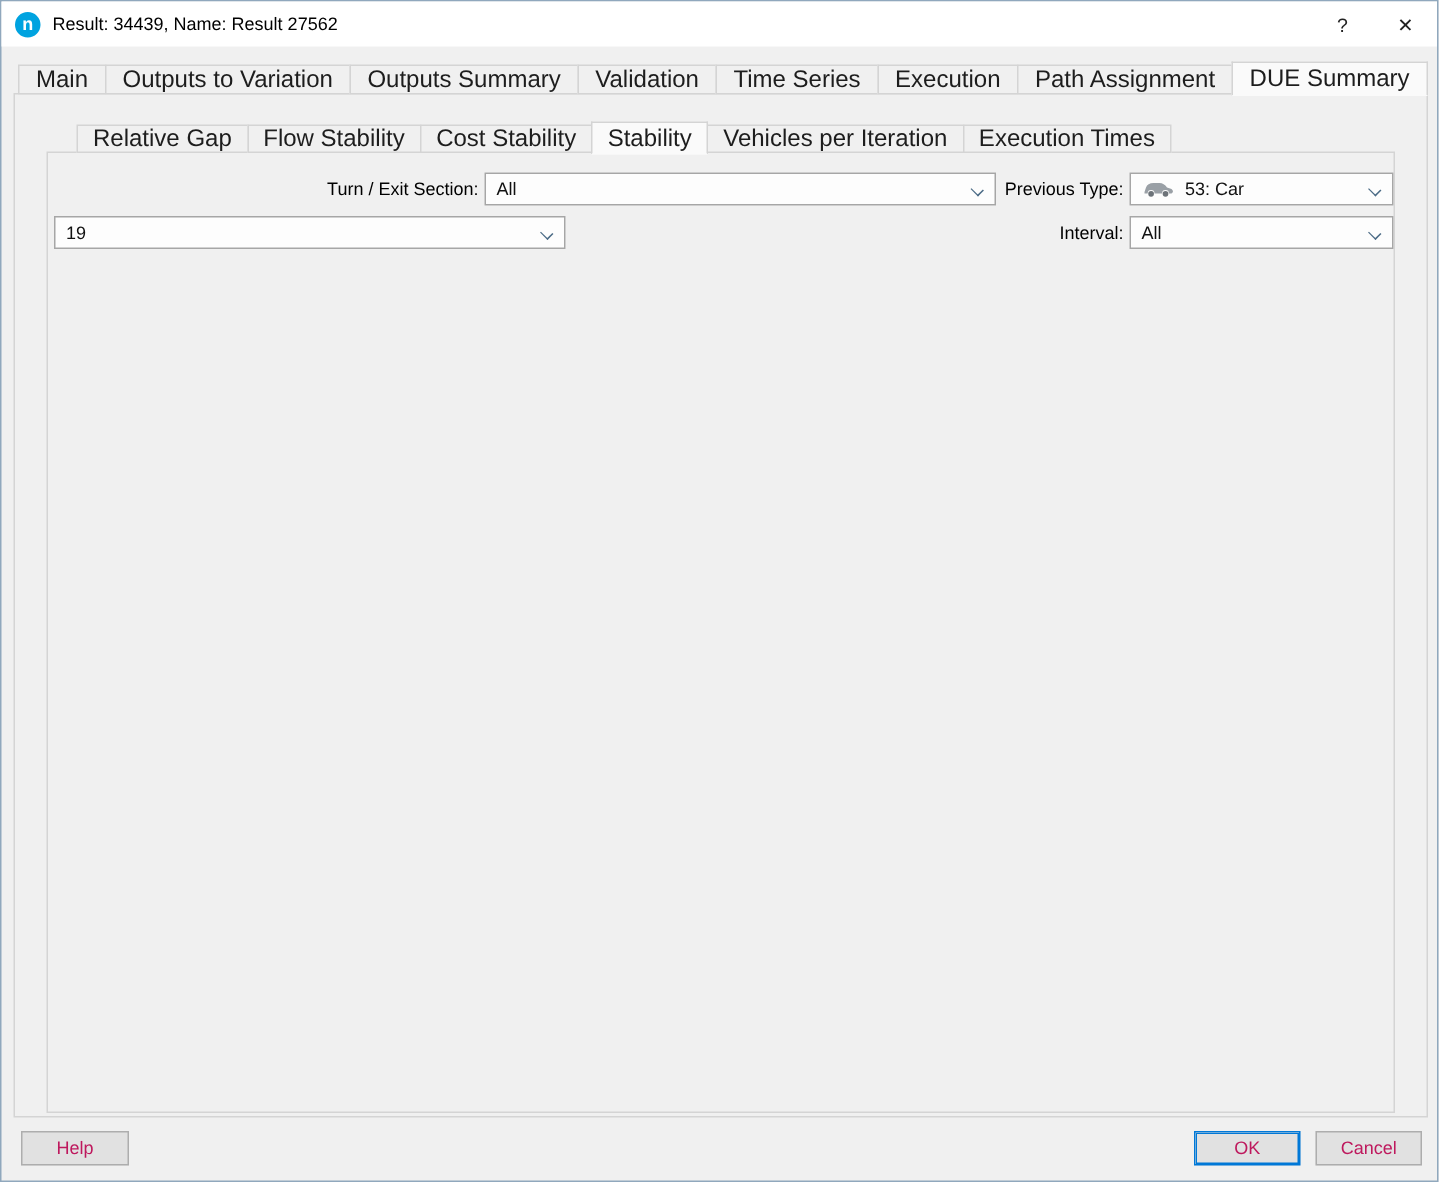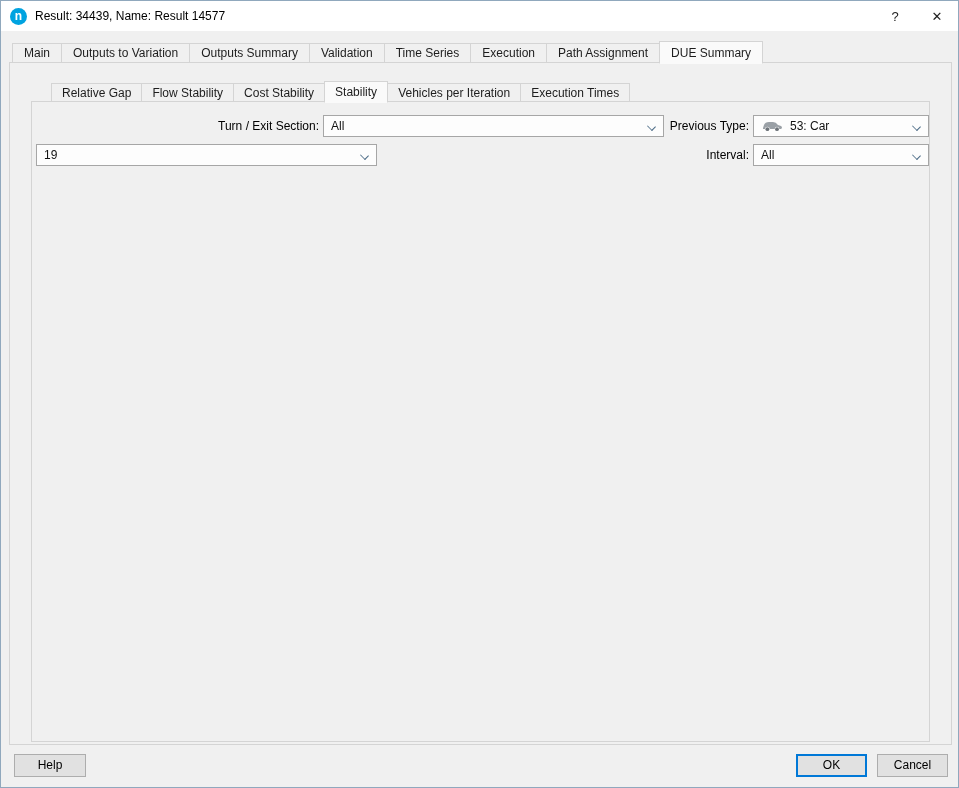--- a/index.html
+++ b/index.html
@@ -11,21 +11,21 @@
   .titlebar { position:absolute; left:0; top:0; width:100%; height:30px; background:#ffffff; display:flex; align-items:center; padding-left:9px; }
   .logo { width:17px; height:17px; border-radius:50%; background:#00a3e0; color:#fff; font-size:12px; font-weight:bold; text-align:center; line-height:16px; flex:none; }
   .win-title { margin-left:8px; font-size:12px; color:#000; }
   .titlebar-btns { margin-left:auto; display:flex; height:100%; }
   .tbtn { width:42px; height:100%; display:flex; align-items:center; justify-content:center; font-size:13px; color:#222; cursor:default; }
 
   
   .tabbar { position:absolute; display:flex; align-items:flex-end; z-index:3; }
   .tabbar.outer { left:11px; top:40px; height:22px; }
   .tabbar.sub { left:50px; top:80px; height:21px; }
-  .tab { height:20px; line-height:19px; padding:0 11px; background:#f0f0f0; border:1px solid #d4d4d4; font-size:12px; color:#1d1d1d; margin-left:-1px; white-space:nowrap; }
+  .tab { height:20px; line-height:19px; padding:0 11px; background:#f0f0f0; border:1px solid #d4d4d4; font-size:16px; color:#1d1d1d; margin-left:-1px; white-space:nowrap; }
   .tab:first-child { margin-left:0; }
   .tab.selected { background:#fafafa; height:23px; line-height:22px; border-bottom:1px solid #fafafa; margin-bottom:-1px; z-index:4; position:relative; }
   .tabbar.sub .tab { height:19px; line-height:18px; padding:0 10px; }
   .tabbar.sub .tab.selected { height:22px; line-height:21px; }
 
   .outer-pane { position:absolute; left:8px; top:61px; width:943px; height:683px; border:1px solid #d4d4d4; background:#f0f0f0; }
   .group-pane { position:absolute; left:30px; top:100px; width:899px; height:641px; border:1px solid #d4d4d4; background:#f0f0f0; z-index:1; }
 
   
   .filter-row { position:absolute; height:22px; display:flex; align-items:center; z-index:2; }
@@ -41,33 +41,33 @@
   .tr { display:flex; height:30px; border-bottom:1px solid #e6e6e6; background:#fff; }
   .td { flex:none; height:29px; line-height:29px; font-size:12px; color:#161616; padding-left:6px; overflow:hidden; white-space:nowrap; border-right:1px solid #e6e6e6; }
 
   
   .vscroll { position:absolute; right:0; top:0; width:17px; height:539px; background:#f0f0f0; border-left:1px solid #e3e3e3; }
   .sbtn { width:17px; height:17px; display:flex; align-items:center; justify-content:center; font-size:8px; color:#555; }
   .sbtn.down { position:absolute; bottom:0; }
   .vthumb { position:absolute; left:0; top:17px; width:17px; height:400px; background:#cdcdcd; }
 
   
-  .btn { position:absolute; height:23px; background:#e1e1e1; border:1px solid #adadad; font-size:12px; color:#000000; text-align:center; line-height:21px; font-family:"Liberation Sans", sans-serif; }
+  .btn { position:absolute; height:23px; background:#e1e1e1; border:1px solid #adadad; font-size:12px; color:#be185d; text-align:center; line-height:21px; font-family:"Liberation Sans", sans-serif; }
   .btn.help { left:13px; top:753px; width:72px; }
   .btn.ok { left:795px; top:753px; width:71px; border:1px solid #0078d7; box-shadow:inset 0 0 0 1px #0078d7; }
   .btn.cancel { left:876px; top:753px; width:71px; }
 </style>
 </head>
 <body>
 
 <div class="dialog">
 
   <div class="titlebar">
     <span class="logo">n</span>
-    <span class="win-title">Result: 34439, Name: Result 14577</span>
+    <span class="win-title">Result: 34439, Name: Result 27562</span>
     <div class="titlebar-btns">
       <span class="tbtn">?</span>
       <span class="tbtn">✕</span>
     </div>
   </div>
 
   <div class="tabbar outer">
       <div class="tab">Main</div>
       <div class="tab">Outputs to Variation</div>
       <div class="tab">Outputs Summary</div>

